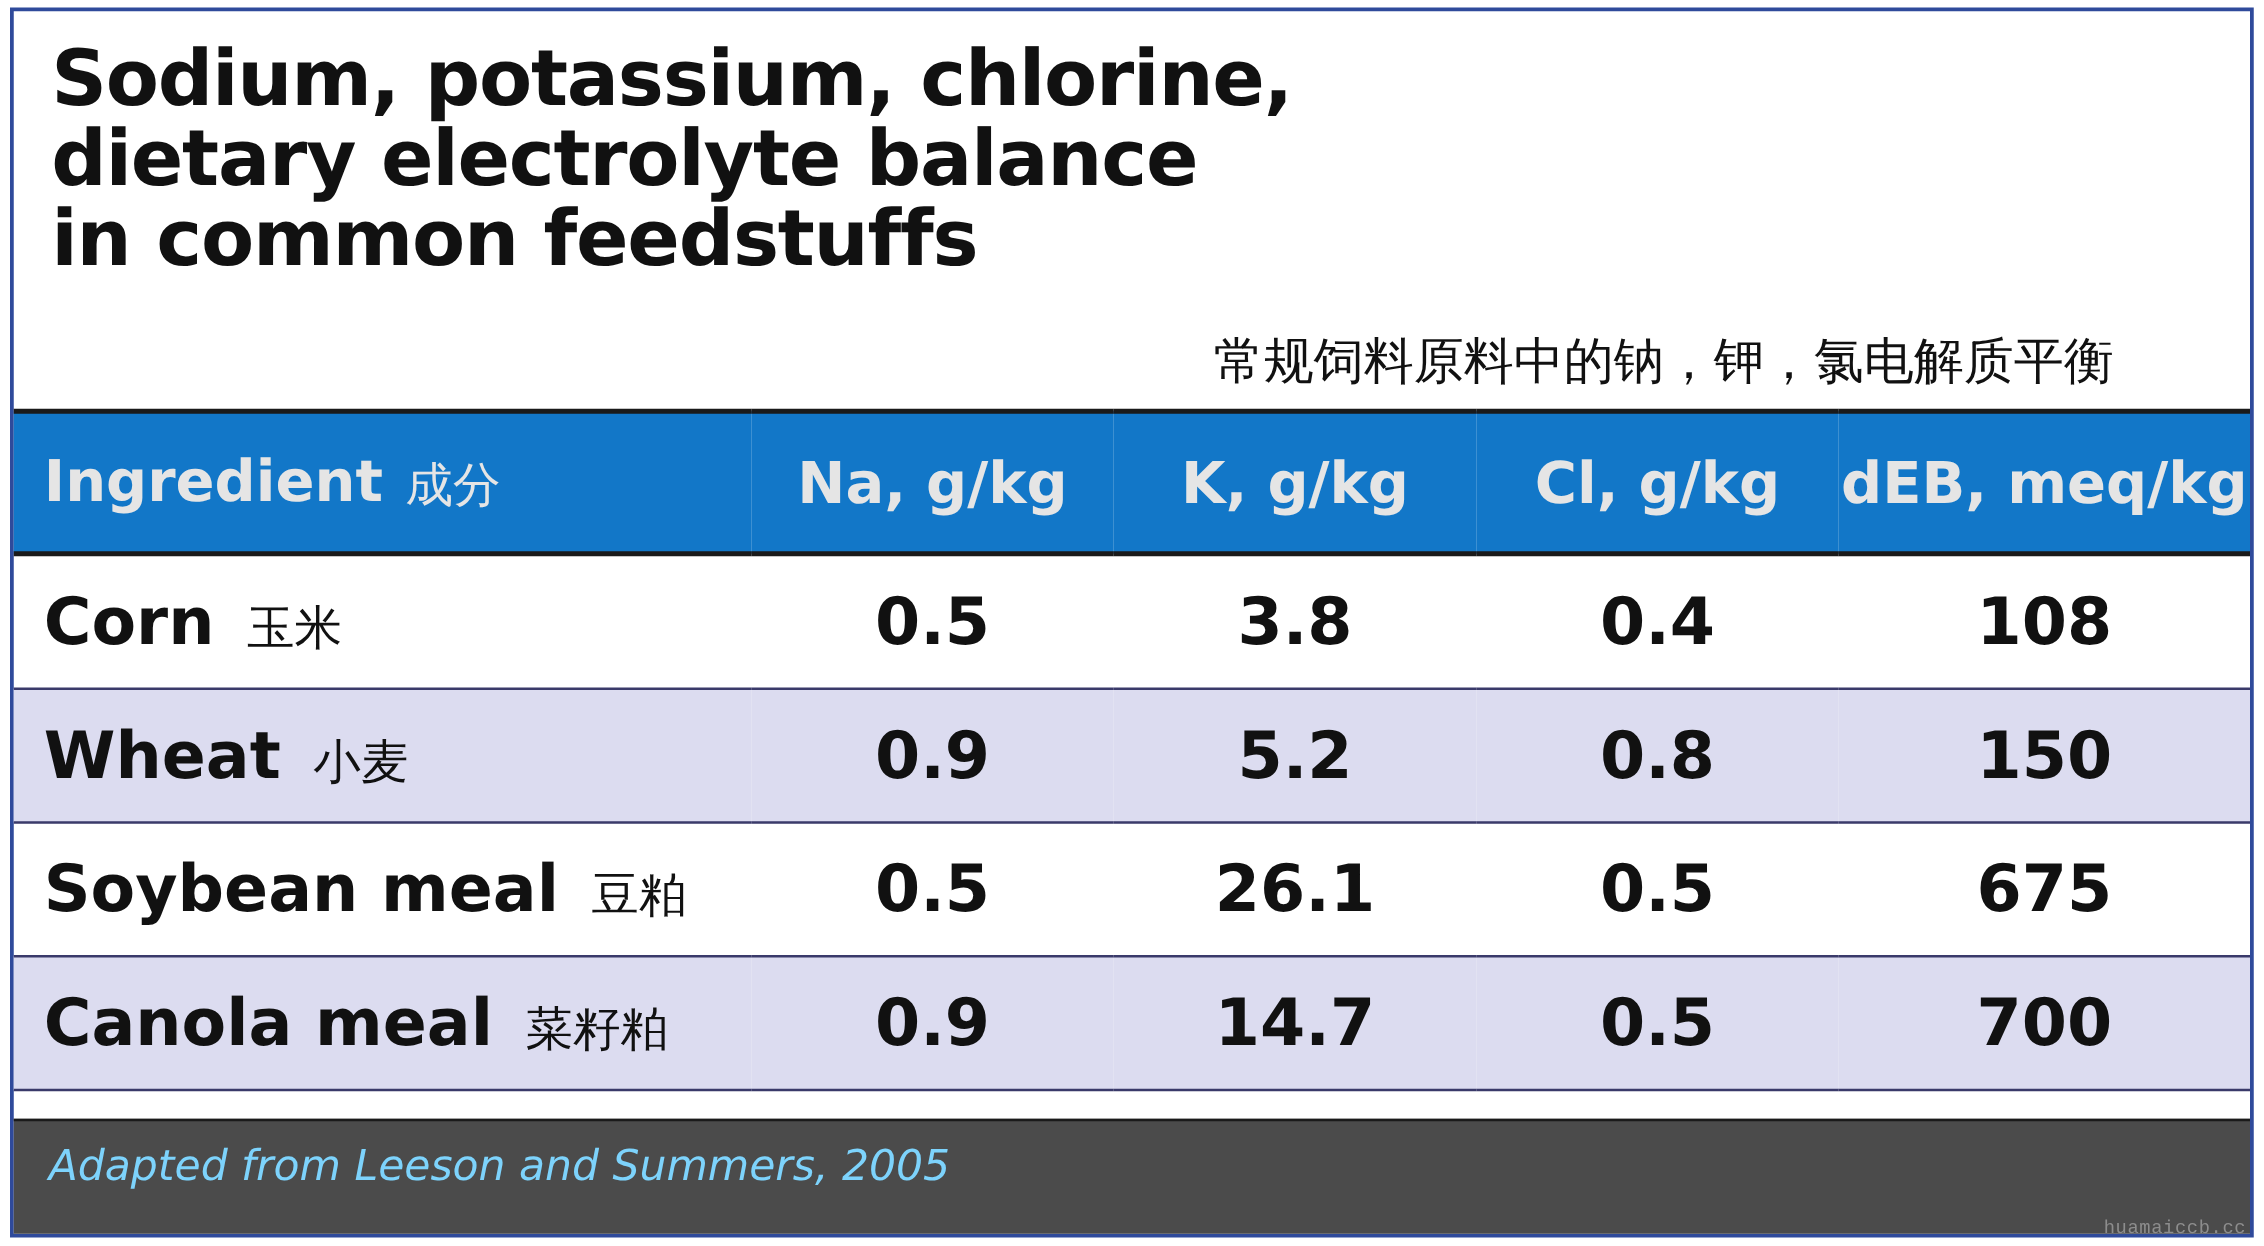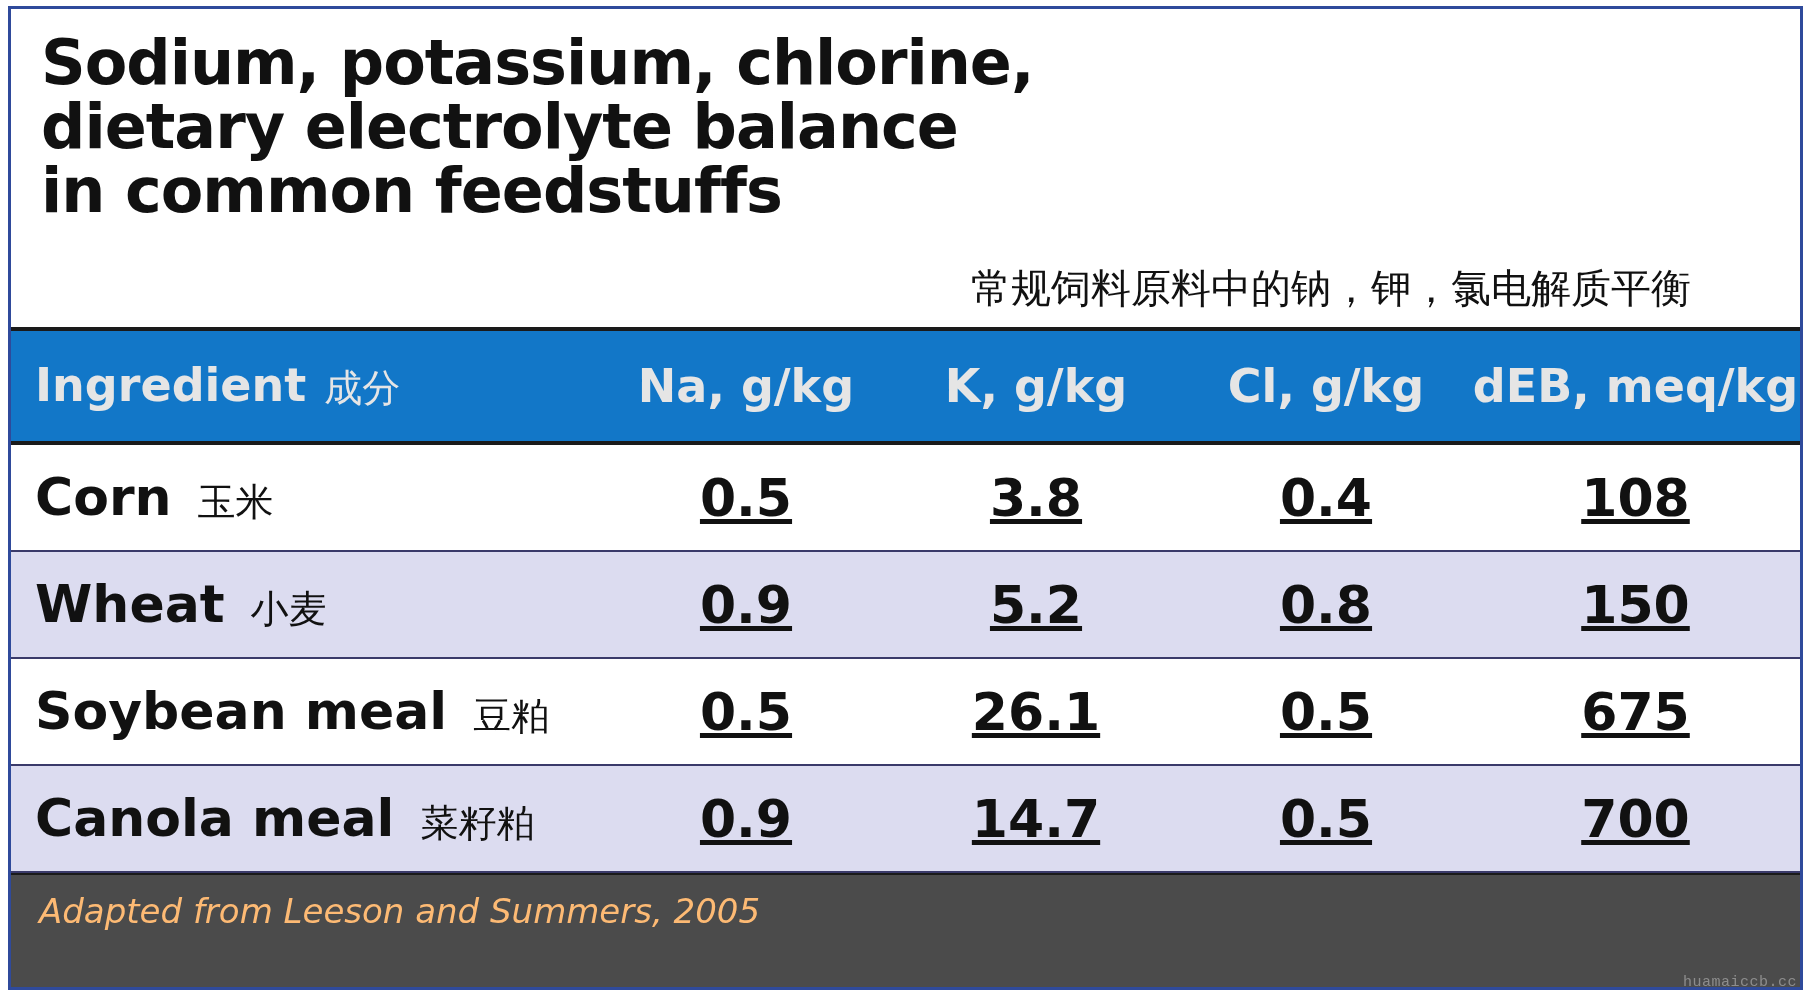--- a/index.html
+++ b/index.html
@@ -121,34 +121,35 @@
   .td-ing {
     text-align: left;
     padding-left: 24px !important;
     white-space: nowrap;
   }
   .td-ing .zh {
     font-size: 38px;
     font-weight: normal;
     padding-left: 26px;
   }
-  .td-num { text-align: center; text-decoration: underline; }
+  .td-num { text-align: center; }
 
   
   .footer {
     background: #4b4b4b;
-    color: #fdba74;
+    color: #7dd3fc;
     font-family: "DejaVu Sans", sans-serif;
     font-style: italic;
     font-size: 34px;
     padding: 16px 0 33px 28px;
     flex: 1 0 auto;
     display: flex;
     align-items: flex-start;
     border-top: 2px solid #1a1a1a;
+    margin-top: 22px;
   }
 
   
   .watermark {
     position: absolute;
     right: 14px;
     bottom: 6px;
     font-family: Liberation Mono, monospace;
     font-size: 15px;
     color: #8d8d8d;

